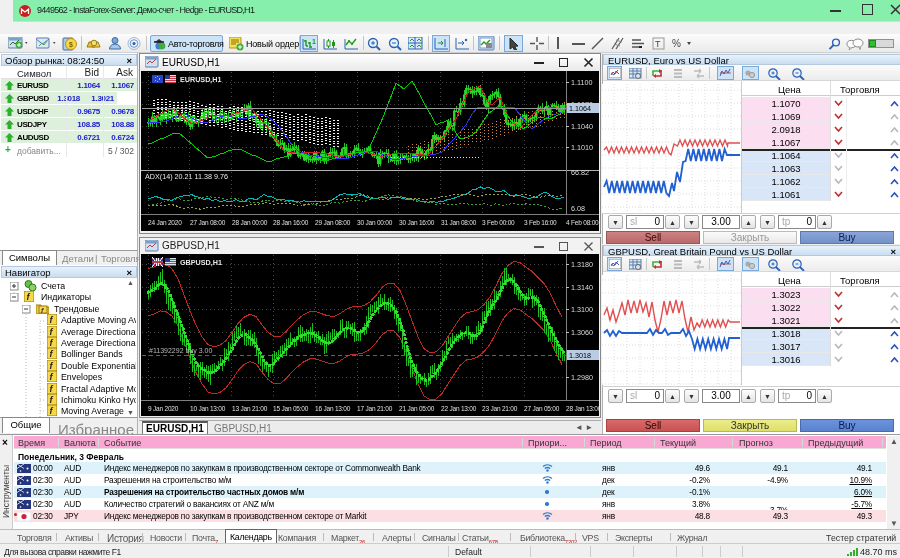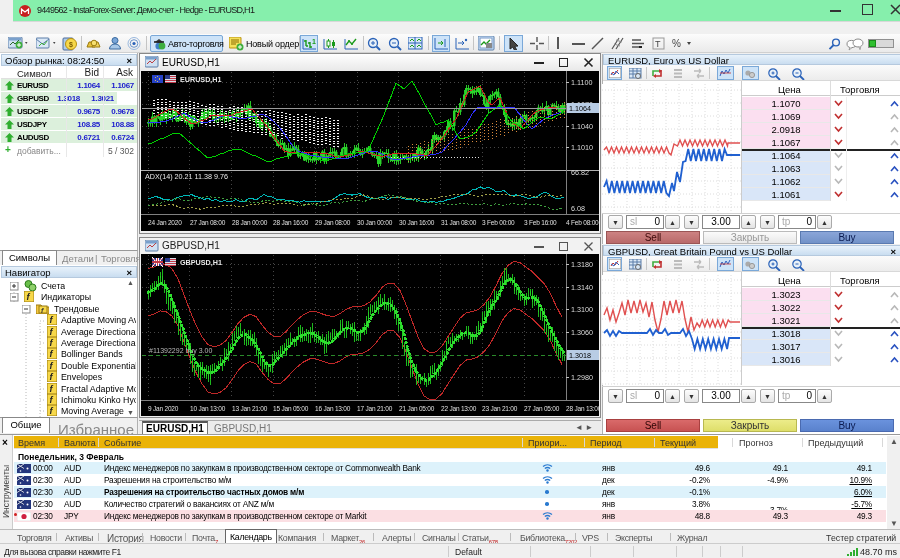--- a/index.html
+++ b/index.html
@@ -878,21 +878,21 @@
       </div>
     </div>
     <div class="abs" style="left:606px;top:419px;width:94px;height:13px;background:linear-gradient(#d96a6a,#c85252);border:1px solid #a84040;text-align:center;color:#2d0505;">Sell</div>
     <div class="abs" style="left:703px;top:419px;width:94px;height:13px;background:linear-gradient(#ecec8a,#dede6a);border:1px solid #b8b850;text-align:center;color:#333;">Закрыть</div>
     <div class="abs" style="left:800px;top:419px;width:94px;height:13px;background:linear-gradient(#6a92dd,#5a82cd);border:1px solid #4a6ab0;text-align:center;color:#0a1a50;">Buy</div>
     <div class="abs" style="left:0;top:434px;width:900px;height:95px;background:#fff;border-top:1px solid #999;">
       <div class="abs" style="left:0;top:0;width:13px;height:95px;background:#f0f0f0;border-right:1px solid #ccc;">
         <div style="position:absolute;left:2px;top:2px;font-weight:bold;">×</div>
         <div style="position:absolute;left:-24px;top:48px;transform:rotate(-90deg);transform-origin:center;width:60px;font-size:8.5px;color:#444;">Инструменты</div>
       </div>
-      <div class="abs" style="left:14px;top:1px;width:704px;height:13px;background:#eab308;border-bottom:1px solid #e0e0e0;color:#333;font-size:9px;">
+      <div class="abs" style="left:14px;top:1px;width:872px;height:13px;background:#f9a8d4;border-bottom:1px solid #e0e0e0;color:#333;font-size:9px;">
         <span style="position:absolute;left:4px;top:2px;">Время</span>
         <span style="position:absolute;left:50px;top:2px;">Валюта</span>
         <span style="position:absolute;left:90px;top:2px;">Событие</span>
         <span style="position:absolute;left:514px;top:2px;">Приори...</span>
         <span style="position:absolute;left:576px;top:2px;">Период</span>
         <span style="position:absolute;left:646px;top:2px;">Текущий</span>
         <span style="position:absolute;left:725px;top:2px;">Прогноз</span>
         <span style="position:absolute;left:794px;top:2px;">Предыдущий</span>
         <span style="position:absolute;left:44px;top:2px;width:1px;height:9px;background:#d8d8d8;"></span>
         <span style="position:absolute;left:84px;top:2px;width:1px;height:9px;background:#d8d8d8;"></span>

